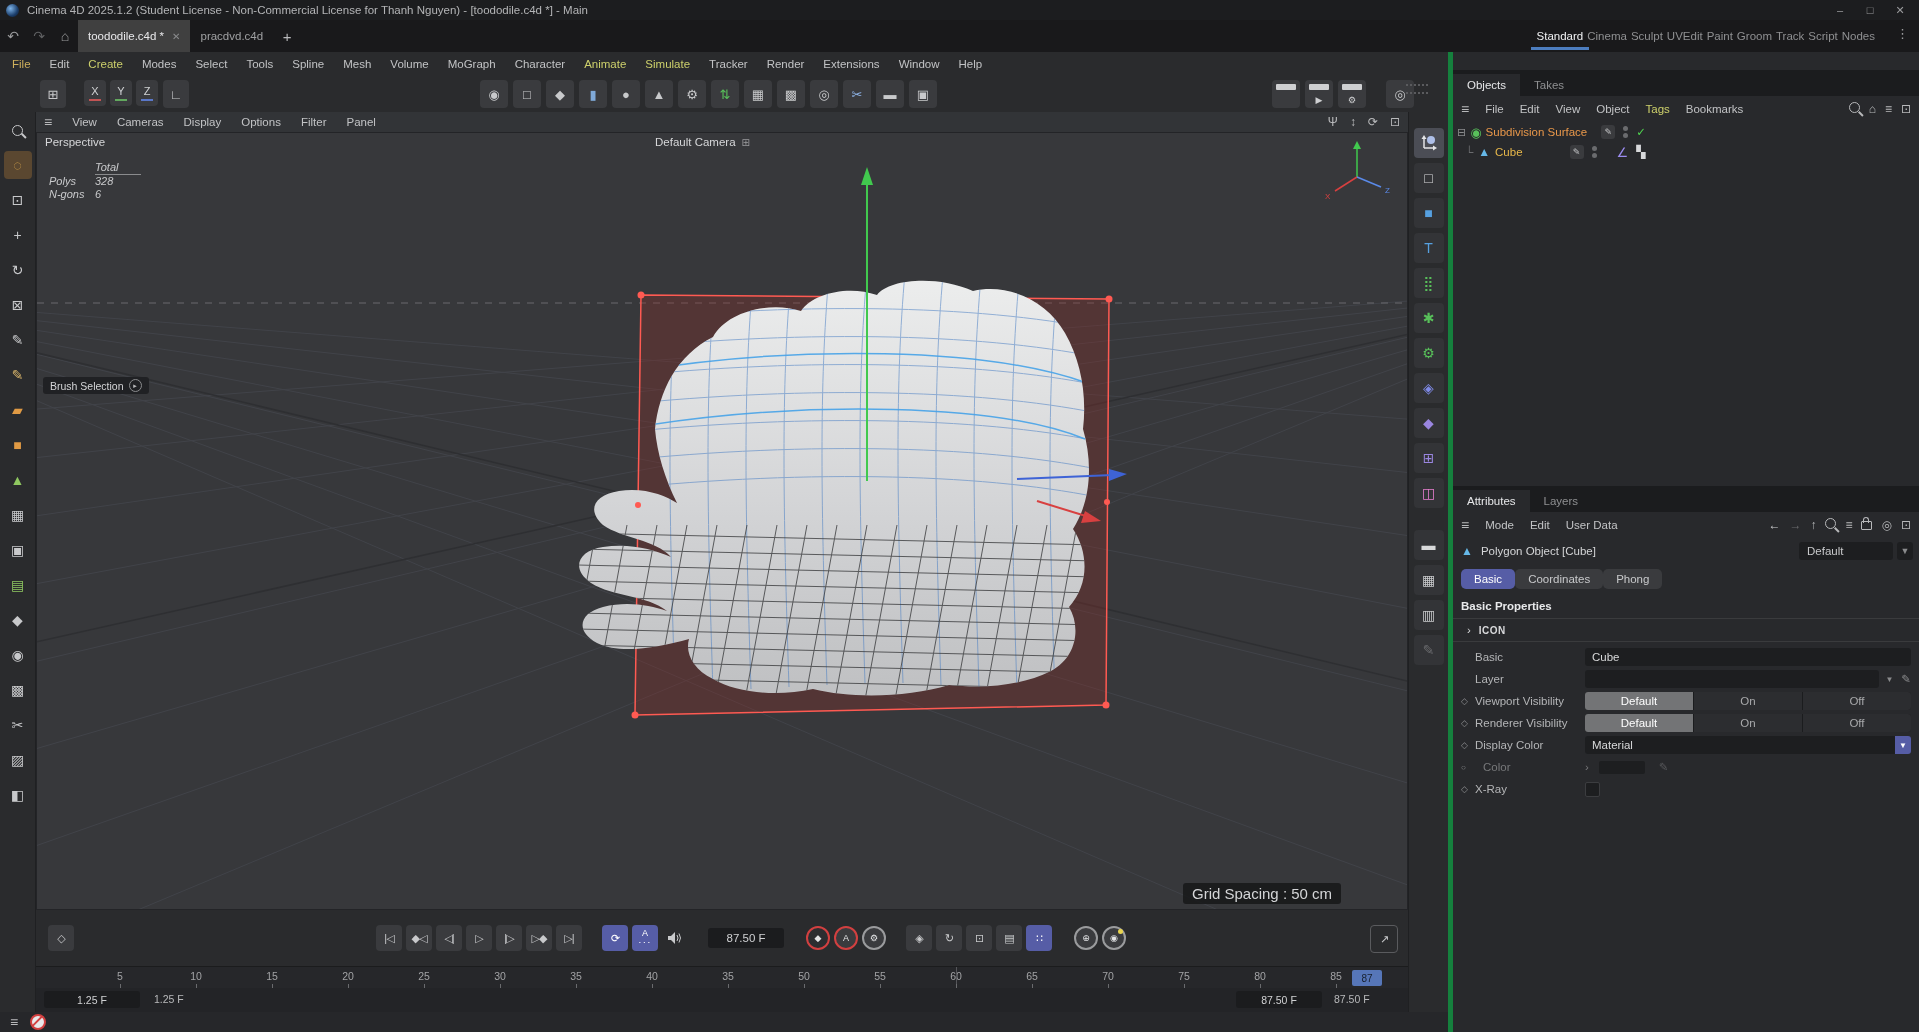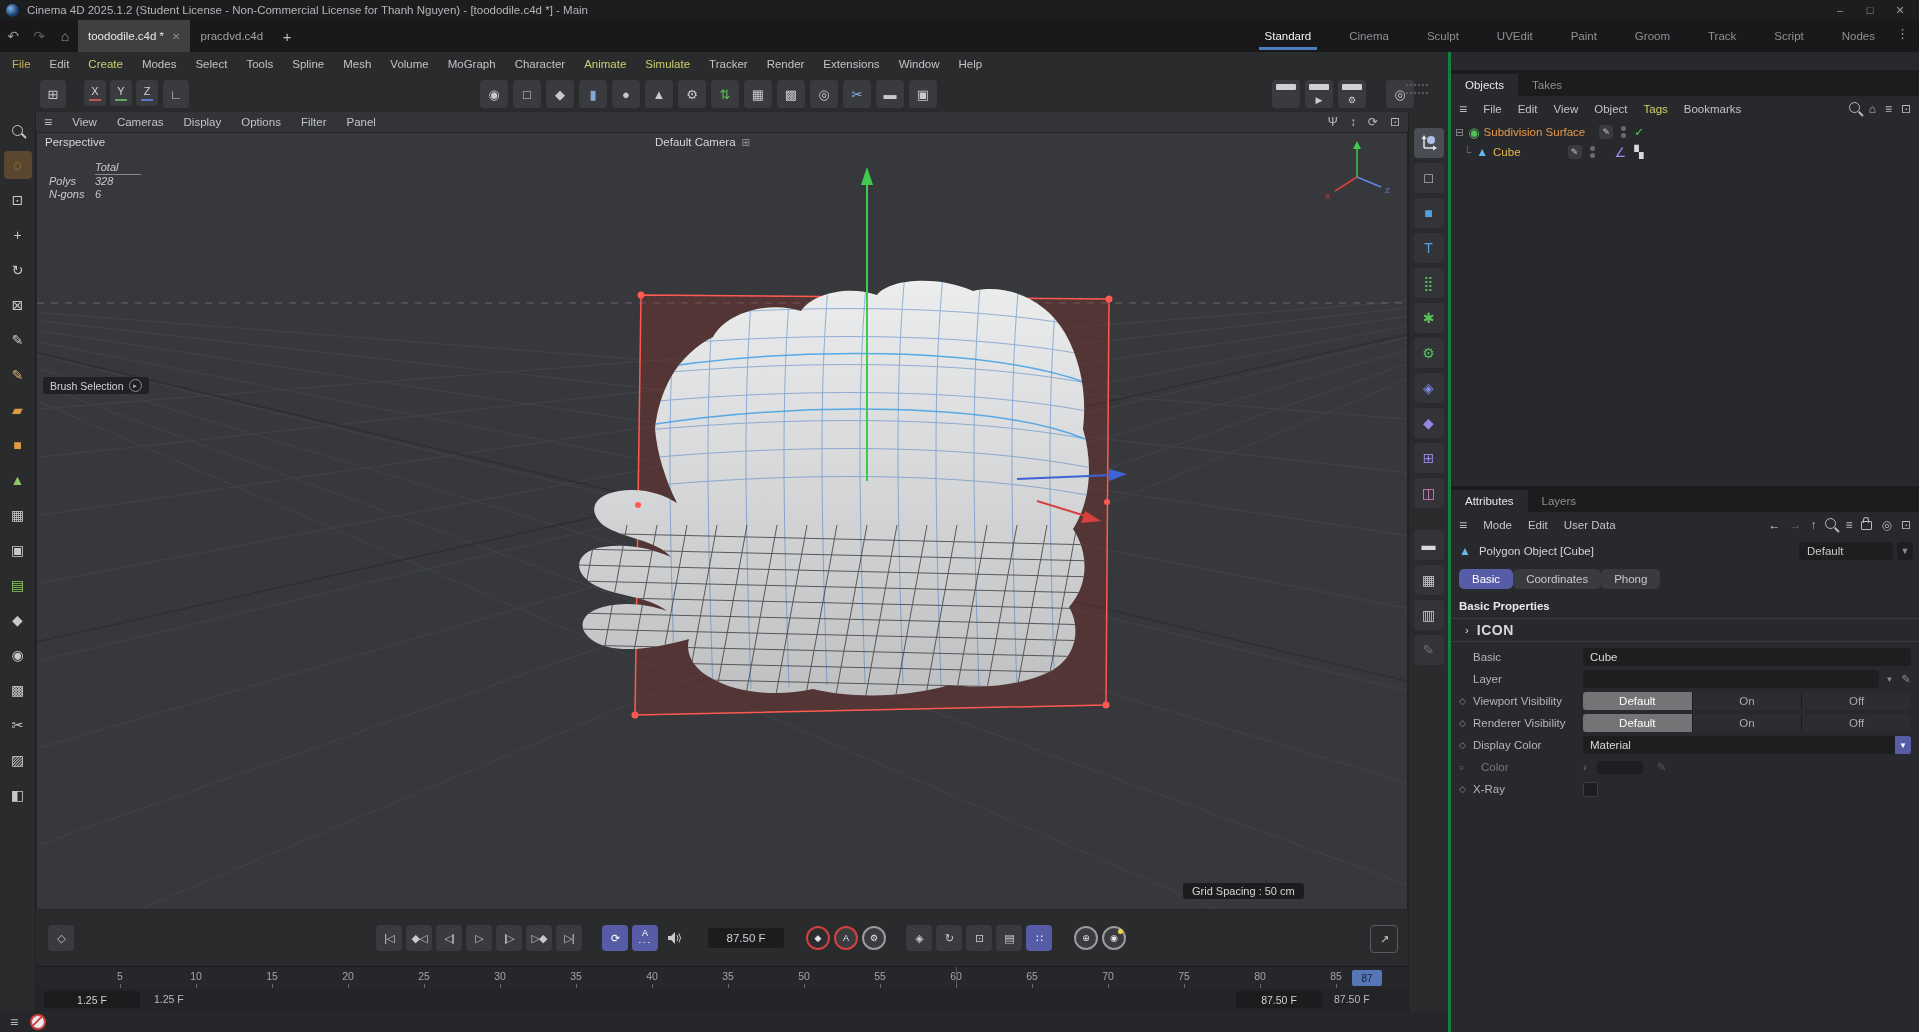--- a/index.html
+++ b/index.html
@@ -13,21 +13,21 @@
         background:radial-gradient(circle at 35% 35%,#7db3e8,#1b3e6b 60%,#0c1524);}
   #wintitle{color:#b4b5b7;font-size:11.5px;}
   .winctl{width:30px;text-align:center;color:#9a9b9d;font-size:11px;}
   #winctls{position:absolute;right:4px;top:0;display:flex;height:20px;align-items:center;}
   #tabbar{left:0;top:20px;width:1919px;height:32px;background:#19191b;display:flex;align-items:center;}
   .histbtn{width:26px;text-align:center;font-size:14px;color:#9a9b9d;}
   .doctab{height:32px;display:flex;align-items:center;padding:0 10px;color:#9fa0a2;gap:8px;}
   .doctab.active{background:#404040;color:#e8e8ea;}
   .doctab .x{color:#8a8b8d;font-size:10px;}
   #addtab{width:28px;text-align:center;color:#b8b9bb;font-size:15px;}
-  #layouttabs{position:absolute;right:42px;top:20px;height:32px;display:flex;align-items:center;gap:34px;}
+  #layouttabs{position:absolute;right:42px;top:20px;height:32px;display:flex;align-items:center;}
   .ltab{color:#8f9092;position:relative;padding:8px 2px;}
   .ltab.active{color:#f0f1f3;}
   .ltab.active::after{content:"";position:absolute;left:-4px;right:-4px;bottom:0;height:3px;background:#4c7dbf;}
   #tabkebab{position:absolute;right:10px;top:26px;color:#9a9b9d;font-size:13px;}
   
   #menubar{left:0;top:52px;width:1448px;height:24px;background:#2a2b2d;display:flex;align-items:center;padding-left:12px;gap:19px;box-sizing:border-box;}
   .mi{color:#c2c3c5;white-space:nowrap;}
   #toolbar{left:0;top:76px;width:1448px;height:36px;background:#2a2b2d;border-bottom:1px solid #1f2022;}
   .tile{display:flex;align-items:center;justify-content:center;background:#3a3b3e;border-radius:4px;color:#c8c9cb;}
   .tb{width:28px;height:28px;font-size:13px;}
@@ -46,56 +46,56 @@
   #viewport{left:36px;top:132px;width:1372px;height:778px;background:#37383b;border:1px solid #232427;box-sizing:border-box;overflow:hidden;}
   #vp-label{left:8px;top:3px;color:#d6d7d9;}
   #vp-camera{left:618px;top:3px;display:flex;gap:6px;align-items:center;color:#d6d7d9;}
   #vp-camera .gi{color:#9a9b9d;font-size:10px;}
   #vp-stats{left:12px;top:28px;color:#c9cacc;font-size:11px;line-height:13px;font-style:italic;}
   #vp-stats table{border-collapse:collapse;}
   #vp-stats td{padding:0 4px 0 0;min-width:42px;}
   #vp-stats .hdr{border-bottom:1px solid #8a8b8d;}
   #brush-chip{left:6px;top:244px;background:#202124;border-radius:3px;padding:2px 7px;font-size:10.5px;color:#d4d5d7;display:flex;align-items:center;gap:5px;}
   #brush-chip .circ{width:11px;height:11px;border:1px solid #8a8b8d;border-radius:50%;font-size:7px;display:flex;align-items:center;justify-content:center;color:#b8b9bb;}
-  #grid-chip{left:1146px;top:750px;background:rgba(22,23,25,.85);border-radius:3px;padding:2px 9px;font-size:11px;color:#d4d5d7;}
+  #grid-chip{left:1146px;top:750px;background:rgba(22,23,25,.85);border-radius:3px;padding:2px 9px;font-size:15px;color:#d4d5d7;}
   
   #leftstrip{left:0;top:112px;width:36px;height:900px;background:#2a2b2d;border-right:1px solid #1f2022;display:flex;flex-direction:column;align-items:center;padding-top:4px;box-sizing:border-box;gap:7px;}
   .ls{width:28px;height:28px;background:transparent;font-size:14px;}
   .ls.active{background:#5a4730;}
   #rightstrip{left:1408px;top:112px;width:40px;height:900px;background:#2a2b2d;border-left:1px solid #1f2022;display:flex;flex-direction:column;align-items:center;padding-top:16px;box-sizing:border-box;gap:5px;}
   .rs{width:30px;height:30px;font-size:14px;background:#333437;}
   .rs.active{background:#4b4d55;}
   .rs-gap{height:12px;}
   .magico{width:9px;height:9px;border:1.5px solid currentColor;border-radius:50%;position:relative;display:inline-block;}
   .magico::after{content:"";position:absolute;width:6px;height:1.5px;background:currentColor;transform:rotate(45deg);right:-5px;bottom:-2px;}
   .lockico{width:9px;height:7px;border:1px solid currentColor;border-radius:1px;position:relative;margin-top:4px;display:inline-block;}
   .lockico::before{content:"";position:absolute;top:-5px;left:1px;width:4px;height:5px;border:1px solid currentColor;border-bottom:none;border-radius:3px 3px 0 0;}
   
-  #panels{left:1448px;top:52px;width:471px;height:980px;background:#28292c;border-left:3px solid #15803d;box-sizing:border-box;}
+  #panels{left:1448px;top:52px;width:471px;height:980px;background:#28292c;border-left:5px solid #15803d;box-sizing:border-box;}
   .ptabs{height:26px;background:#1b1c1e;display:flex;align-items:flex-end;}
   .ptab{padding:5px 14px;color:#8f9092;}
   .ptab.active{background:#28292c;color:#e6e7e9;}
   .pmenu{height:26px;display:flex;align-items:center;gap:16px;padding-left:8px;position:relative;}
   .pmenu .ricons{position:absolute;right:8px;display:flex;gap:9px;align-items:center;color:#b8b9bb;font-size:12px;}
   .burger{color:#b8b9bb;font-size:14px;}
   #objtree{height:364px;position:relative;}
   .trow{position:relative;height:20px;display:flex;align-items:center;}
   .badge{width:14px;height:14px;background:#3a3b3e;border-radius:3px;font-size:9px;display:flex;align-items:center;justify-content:center;color:#c8c9cb;}
   .dots{display:flex;flex-direction:column;gap:2px;margin-left:8px;}
   .dots i{width:5px;height:5px;border-radius:50%;background:#6a6b6e;}
   
   .objrow{height:26px;display:flex;align-items:center;padding:0 8px;gap:8px;position:relative;}
   .preset{position:absolute;right:26px;width:86px;height:18px;background:#1d1e20;border-radius:3px;display:flex;align-items:center;padding-left:8px;color:#c8c9cb;}
   .presetdd{position:absolute;right:6px;width:16px;height:18px;background:#1d1e20;border-radius:3px;display:flex;align-items:center;justify-content:center;color:#8a8b8d;font-size:9px;}
   .sectabs{height:30px;display:flex;align-items:center;gap:0;padding-left:8px;}
   .sectab{background:#3a3b3e;border-radius:5px;padding:4px 13px;color:#c8c9cb;}
   .sectab.active{background:#565da6;color:#fff;}
   .pheading{height:24px;display:flex;align-items:center;padding-left:8px;color:#e8e9eb;font-weight:bold;}
   .iconrow{height:22px;display:flex;align-items:center;gap:8px;padding-left:14px;border-top:1px solid #3a3b3d;border-bottom:1px solid #3a3b3d;color:#d8d9db;}
-  .iconrow b{font-size:14px;letter-spacing:.5px;}
+  .iconrow b{font-size:10px;letter-spacing:.5px;}
   .arow{height:22px;display:flex;align-items:center;position:relative;padding-left:8px;}
   .dia{width:14px;color:#8a8b8d;font-size:9px;}
   .albl{position:absolute;left:22px;color:#b4b5b7;}
   .albl.dim{color:#77787a;}
   .actl{position:absolute;left:132px;right:8px;height:18px;display:flex;align-items:center;}
   .ain{background:#1d1e20;border-radius:3px;height:18px;display:flex;align-items:center;padding-left:7px;color:#d8d9da;flex:1;}
   .seg{display:flex;flex:1;gap:1px;background:#1b1c1e;border-radius:3px;overflow:hidden;height:18px;}
   .segc{flex:1;display:flex;align-items:center;justify-content:center;background:#2c2d30;color:#a8a9ab;}
   .segc.sel{background:#737476;color:#fff;}
   .ddcap{width:16px;height:18px;background:#565da6;border-radius:0 3px 3px 0;display:flex;align-items:center;justify-content:center;color:#fff;font-size:8px;}

